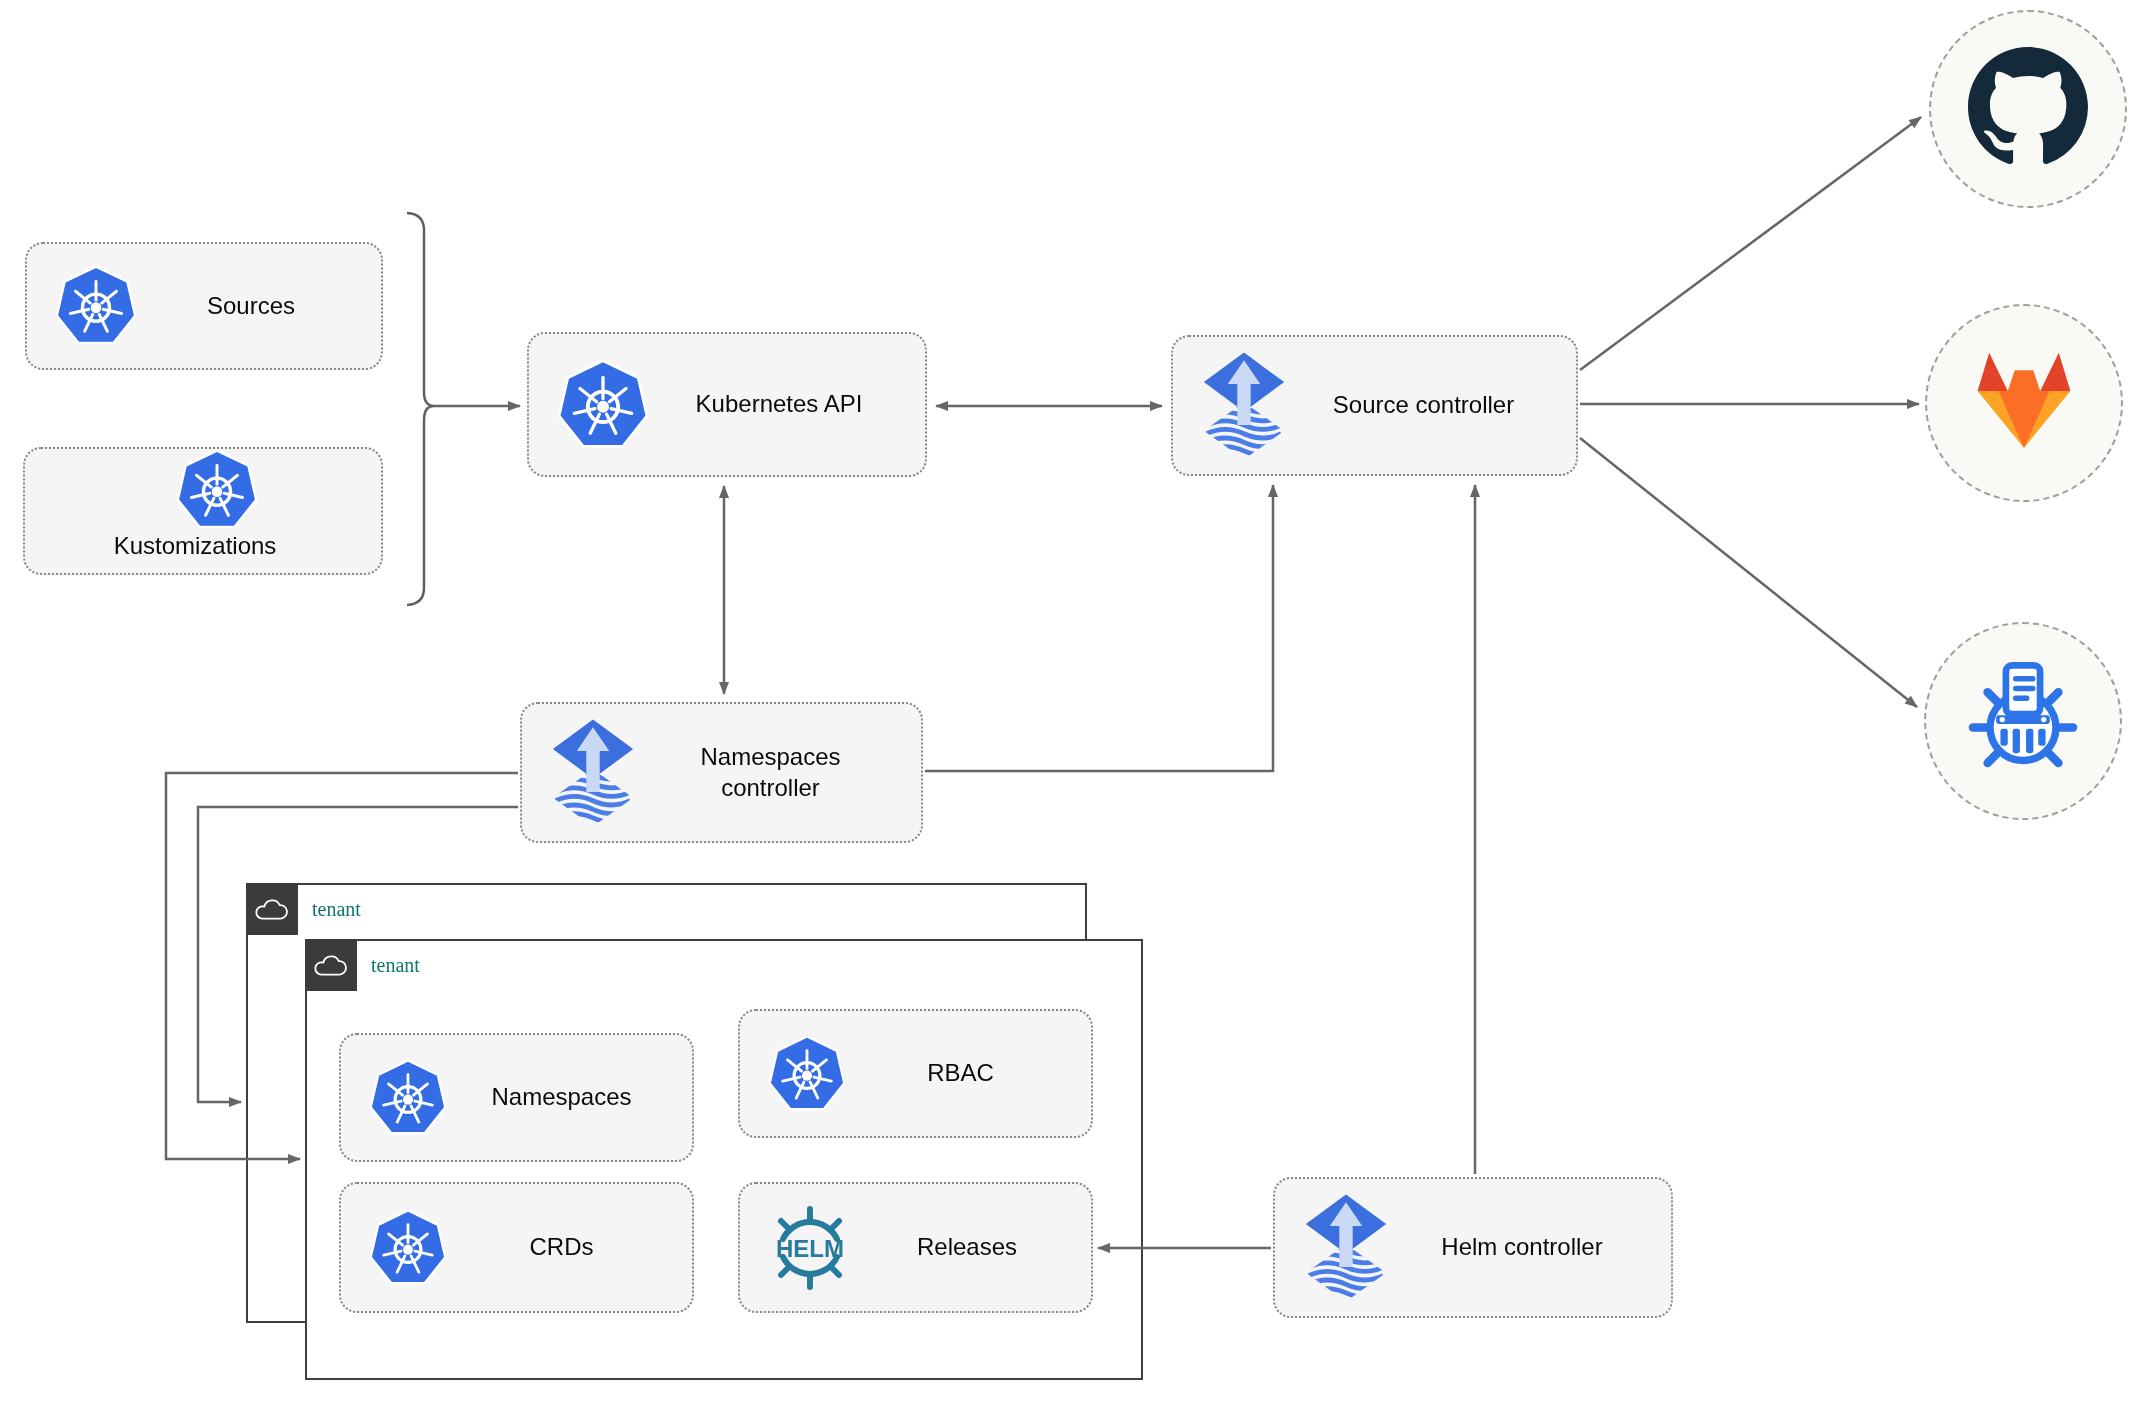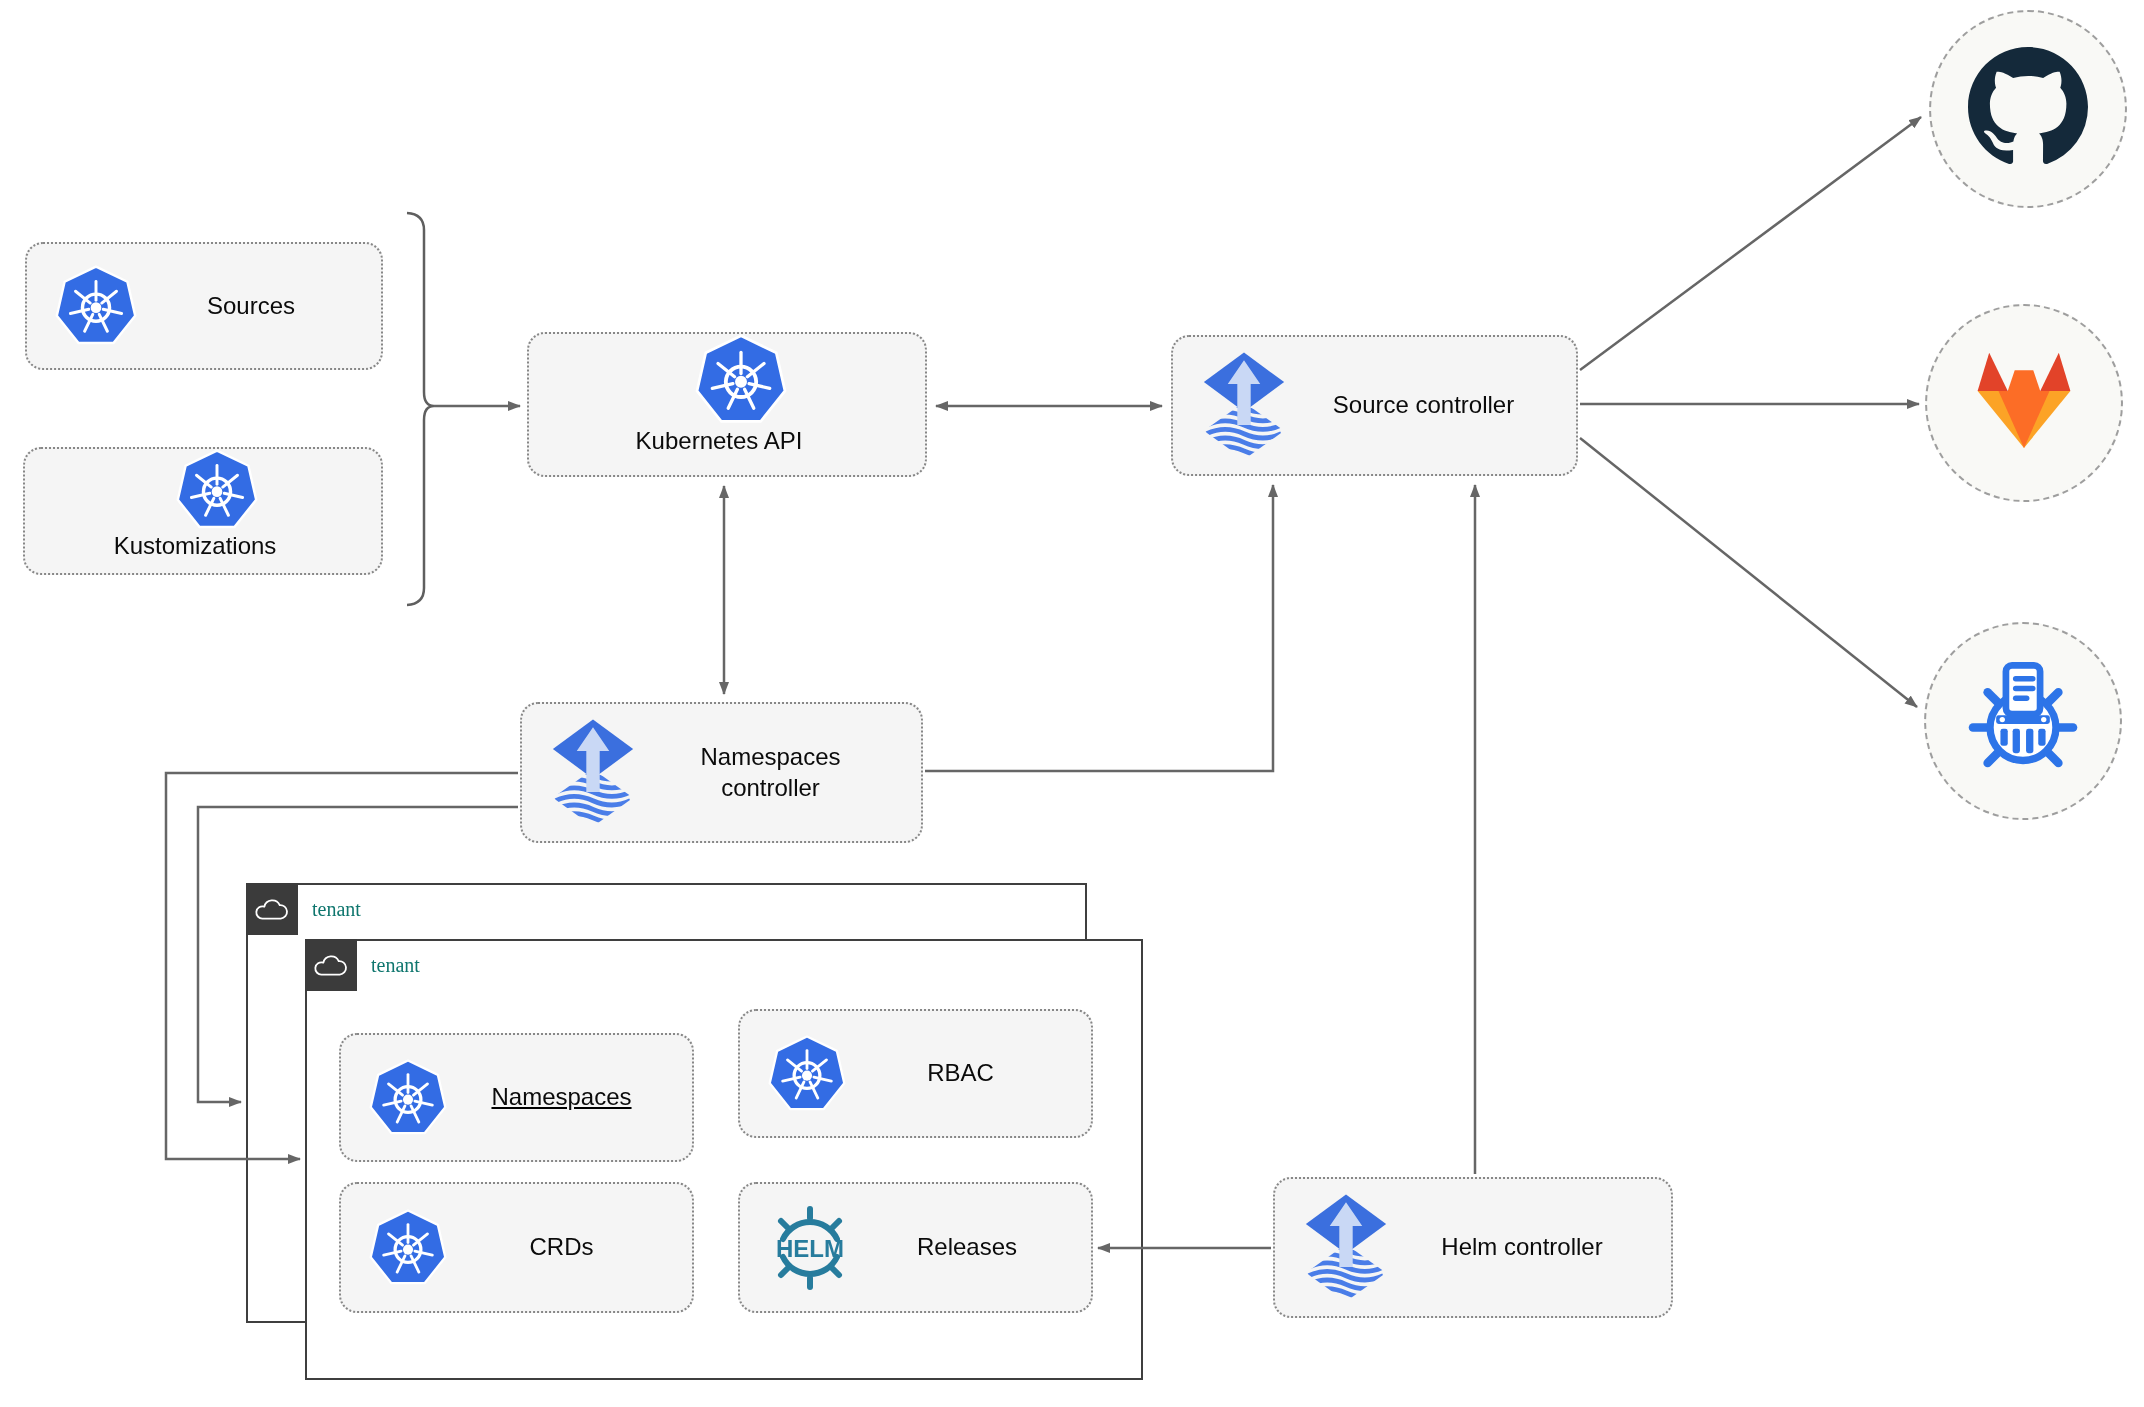--- a/index.html
+++ b/index.html
@@ -120,21 +120,21 @@
           <line x1="46.1" y1="60.1" x2="36.1" y2="80.8"></line>
             <line x1="41.2" y1="54" x2="18.8" y2="59.1"></line>
           <line x1="43" y1="46.4" x2="25" y2="32"></line>
         </g>
         <circle cx="50" cy="52" r="6.5" fill="#ffffff"></circle>
       </svg>
     </span>
     <span class="lbl">Kustomizations</span>
   </div>
 
-  <div class="node" style="left:527px;top:332px;width:400px;height:145px;flex-direction:column;">
+  <div class="node" style="left:527px;top:332px;width:400px;height:145px;">
     <span class="icon">
       <svg width="92" height="92" viewBox="0 0 100 100">
         <polygon points="50,2 88.3,20.4 97.8,61.9 71.3,95.1 28.7,95.1 2.2,61.9 11.7,20.4" fill="#336ce4" stroke="#ffffff" stroke-width="3"></polygon>
         <g stroke="#ffffff" stroke-width="3.6" stroke-linecap="round" fill="none">
           <circle cx="50" cy="52" r="16.5" stroke-width="4.2"></circle>
           <line x1="50" y1="43" x2="50" y2="20"></line>
             <line x1="57" y1="46.4" x2="75" y2="32"></line>
           <line x1="58.8" y1="54" x2="81.2" y2="59.1"></line>
             <line x1="53.9" y1="60.1" x2="63.9" y2="80.8"></line>
           <line x1="46.1" y1="60.1" x2="36.1" y2="80.8"></line>
@@ -209,21 +209,21 @@
           <path d="M6,96 q19,-9 39,0 q20,9 39,0"></path>
             <path d="M6,105 q19,-9 39,0 q20,9 39,0"></path>
         </g>
         <polygon points="45,2 87,33 45,64 3,33" fill="#3b6fde"></polygon>
         <path d="M45,10 L28,35 L38,35 L38,78 L52,78 L52,35 L62,35 Z" fill="#c9d8f5"></path>
       </svg>
     </span>
     <span class="lbl"><span class="inner">Helm controller</span></span>
   </div>
 
-  <div class="node" style="left:339px;top:1033px;width:355px;height:129px;z-index:4;text-decoration:underline;">
+  <div class="node" style="left:339px;top:1033px;width:355px;height:129px;z-index:4;">
     <span class="icon">
       <svg width="78" height="78" viewBox="0 0 100 100">
         <polygon points="50,2 88.3,20.4 97.8,61.9 71.3,95.1 28.7,95.1 2.2,61.9 11.7,20.4" fill="#336ce4" stroke="#ffffff" stroke-width="3"></polygon>
         <g stroke="#ffffff" stroke-width="3.6" stroke-linecap="round" fill="none">
           <circle cx="50" cy="52" r="16.5" stroke-width="4.2"></circle>
           <line x1="50" y1="43" x2="50" y2="20"></line>
             <line x1="57" y1="46.4" x2="75" y2="32"></line>
           <line x1="58.8" y1="54" x2="81.2" y2="59.1"></line>
             <line x1="53.9" y1="60.1" x2="63.9" y2="80.8"></line>
           <line x1="46.1" y1="60.1" x2="36.1" y2="80.8"></line>

